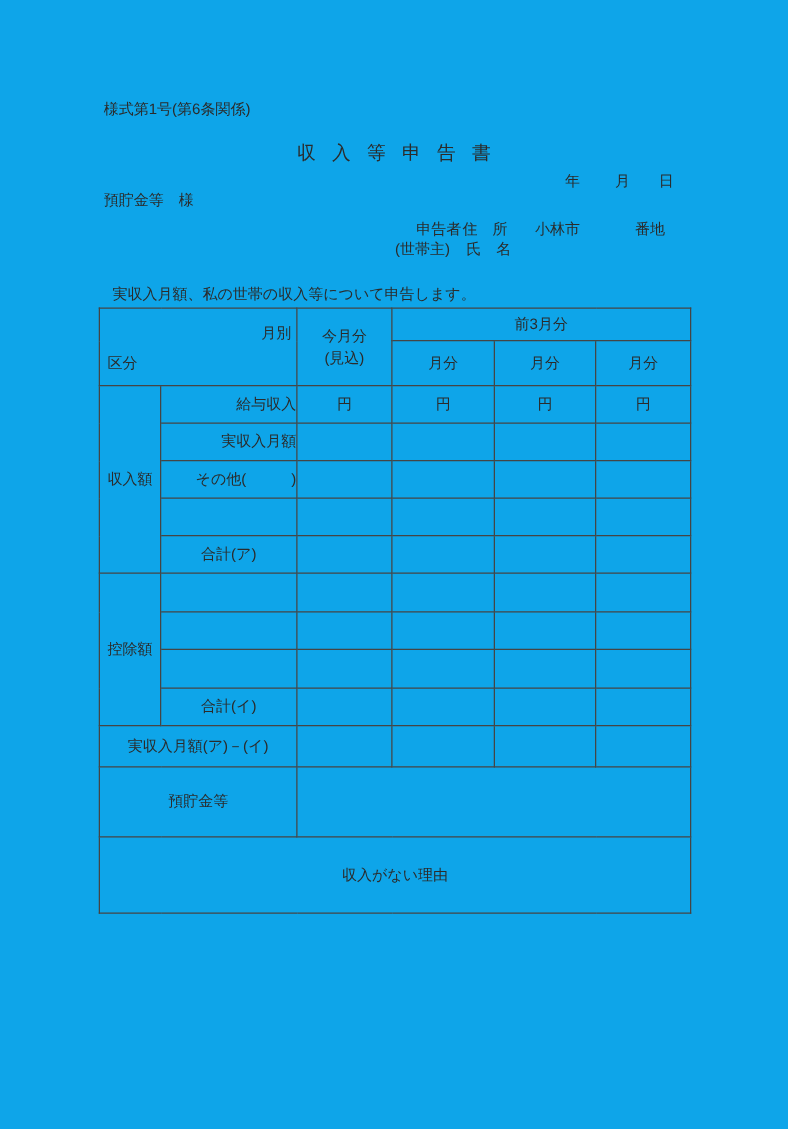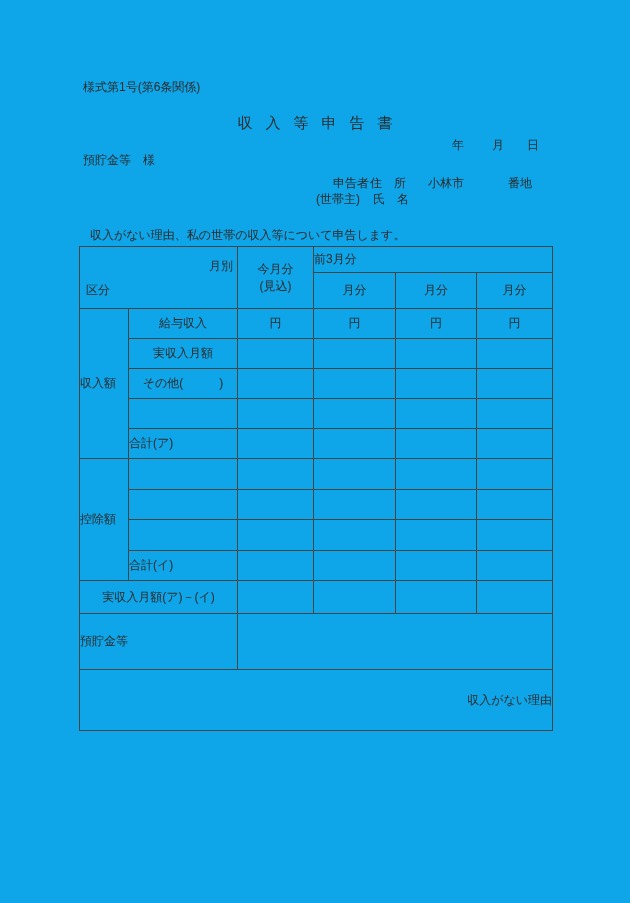--- a/index.html
+++ b/index.html
@@ -33,26 +33,26 @@
     border:1px solid #454545;
     padding:0;
     font-size:12px;
     color:#2b2b2b;
     vertical-align:middle;
     overflow:hidden;
   }
   td.corner{position:relative;margin-left:24px;}
   .corner-month{position:absolute;top:11px;right:4px;}
   .corner-cat{position:absolute;bottom:9px;left:6px;}
-  td.center{}
+  td.center{text-align:center;}
   td.cm{text-align:center;line-height:1.35;}
   td.right{text-align:center;padding-right:4px;}
-  td.rowlabel{text-align:center;padding-left:7px;}
+  td.rowlabel{text-align:right;padding-left:7px;}
   td.leftpad{text-align:center;padding-left:6px;}
-  td.topleft{vertical-align:top;text-align:right;padding:6px 6px;}
+  td.topleft{vertical-align:top;text-align:center;padding:6px 6px;}
 </style>
 </head>
 <body>
 
 <div class="page">
 
   <div class="abs" style="left:83px;top:80px;">様式第1号(第6条関係)</div>
 
   <div class="abs title" style="top:114px;">収入等申告書</div>
 
@@ -66,21 +66,21 @@
 
   <div>
     <span class="abs" style="left:323px;top:176px;margin-left:10px;">申告者</span>
     <span class="abs" style="left:370px;top:176px;">住　所</span>
     <span class="abs" style="left:428px;top:176px;">小林市</span>
     <span class="abs" style="left:508px;top:176px;">番地</span>
     <span class="abs" style="left:316px;top:192px;">(世帯主)</span>
     <span class="abs" style="left:373px;top:192px;">氏　名</span>
   </div>
 
-  <div class="abs" style="left:90px;top:228px;">収入がない理由、私の世帯の収入等について申告します。</div>
+  <div class="abs" style="left:90px;top:228px;">実収入月額、私の世帯の収入等について申告します。</div>
 
   <table class="form">
     <colgroup>
       <col style="width:49px">
       <col style="width:109px">
       <col style="width:76px">
       <col style="width:82px">
       <col style="width:81px">
       <col style="width:76px">
     </colgroup>

